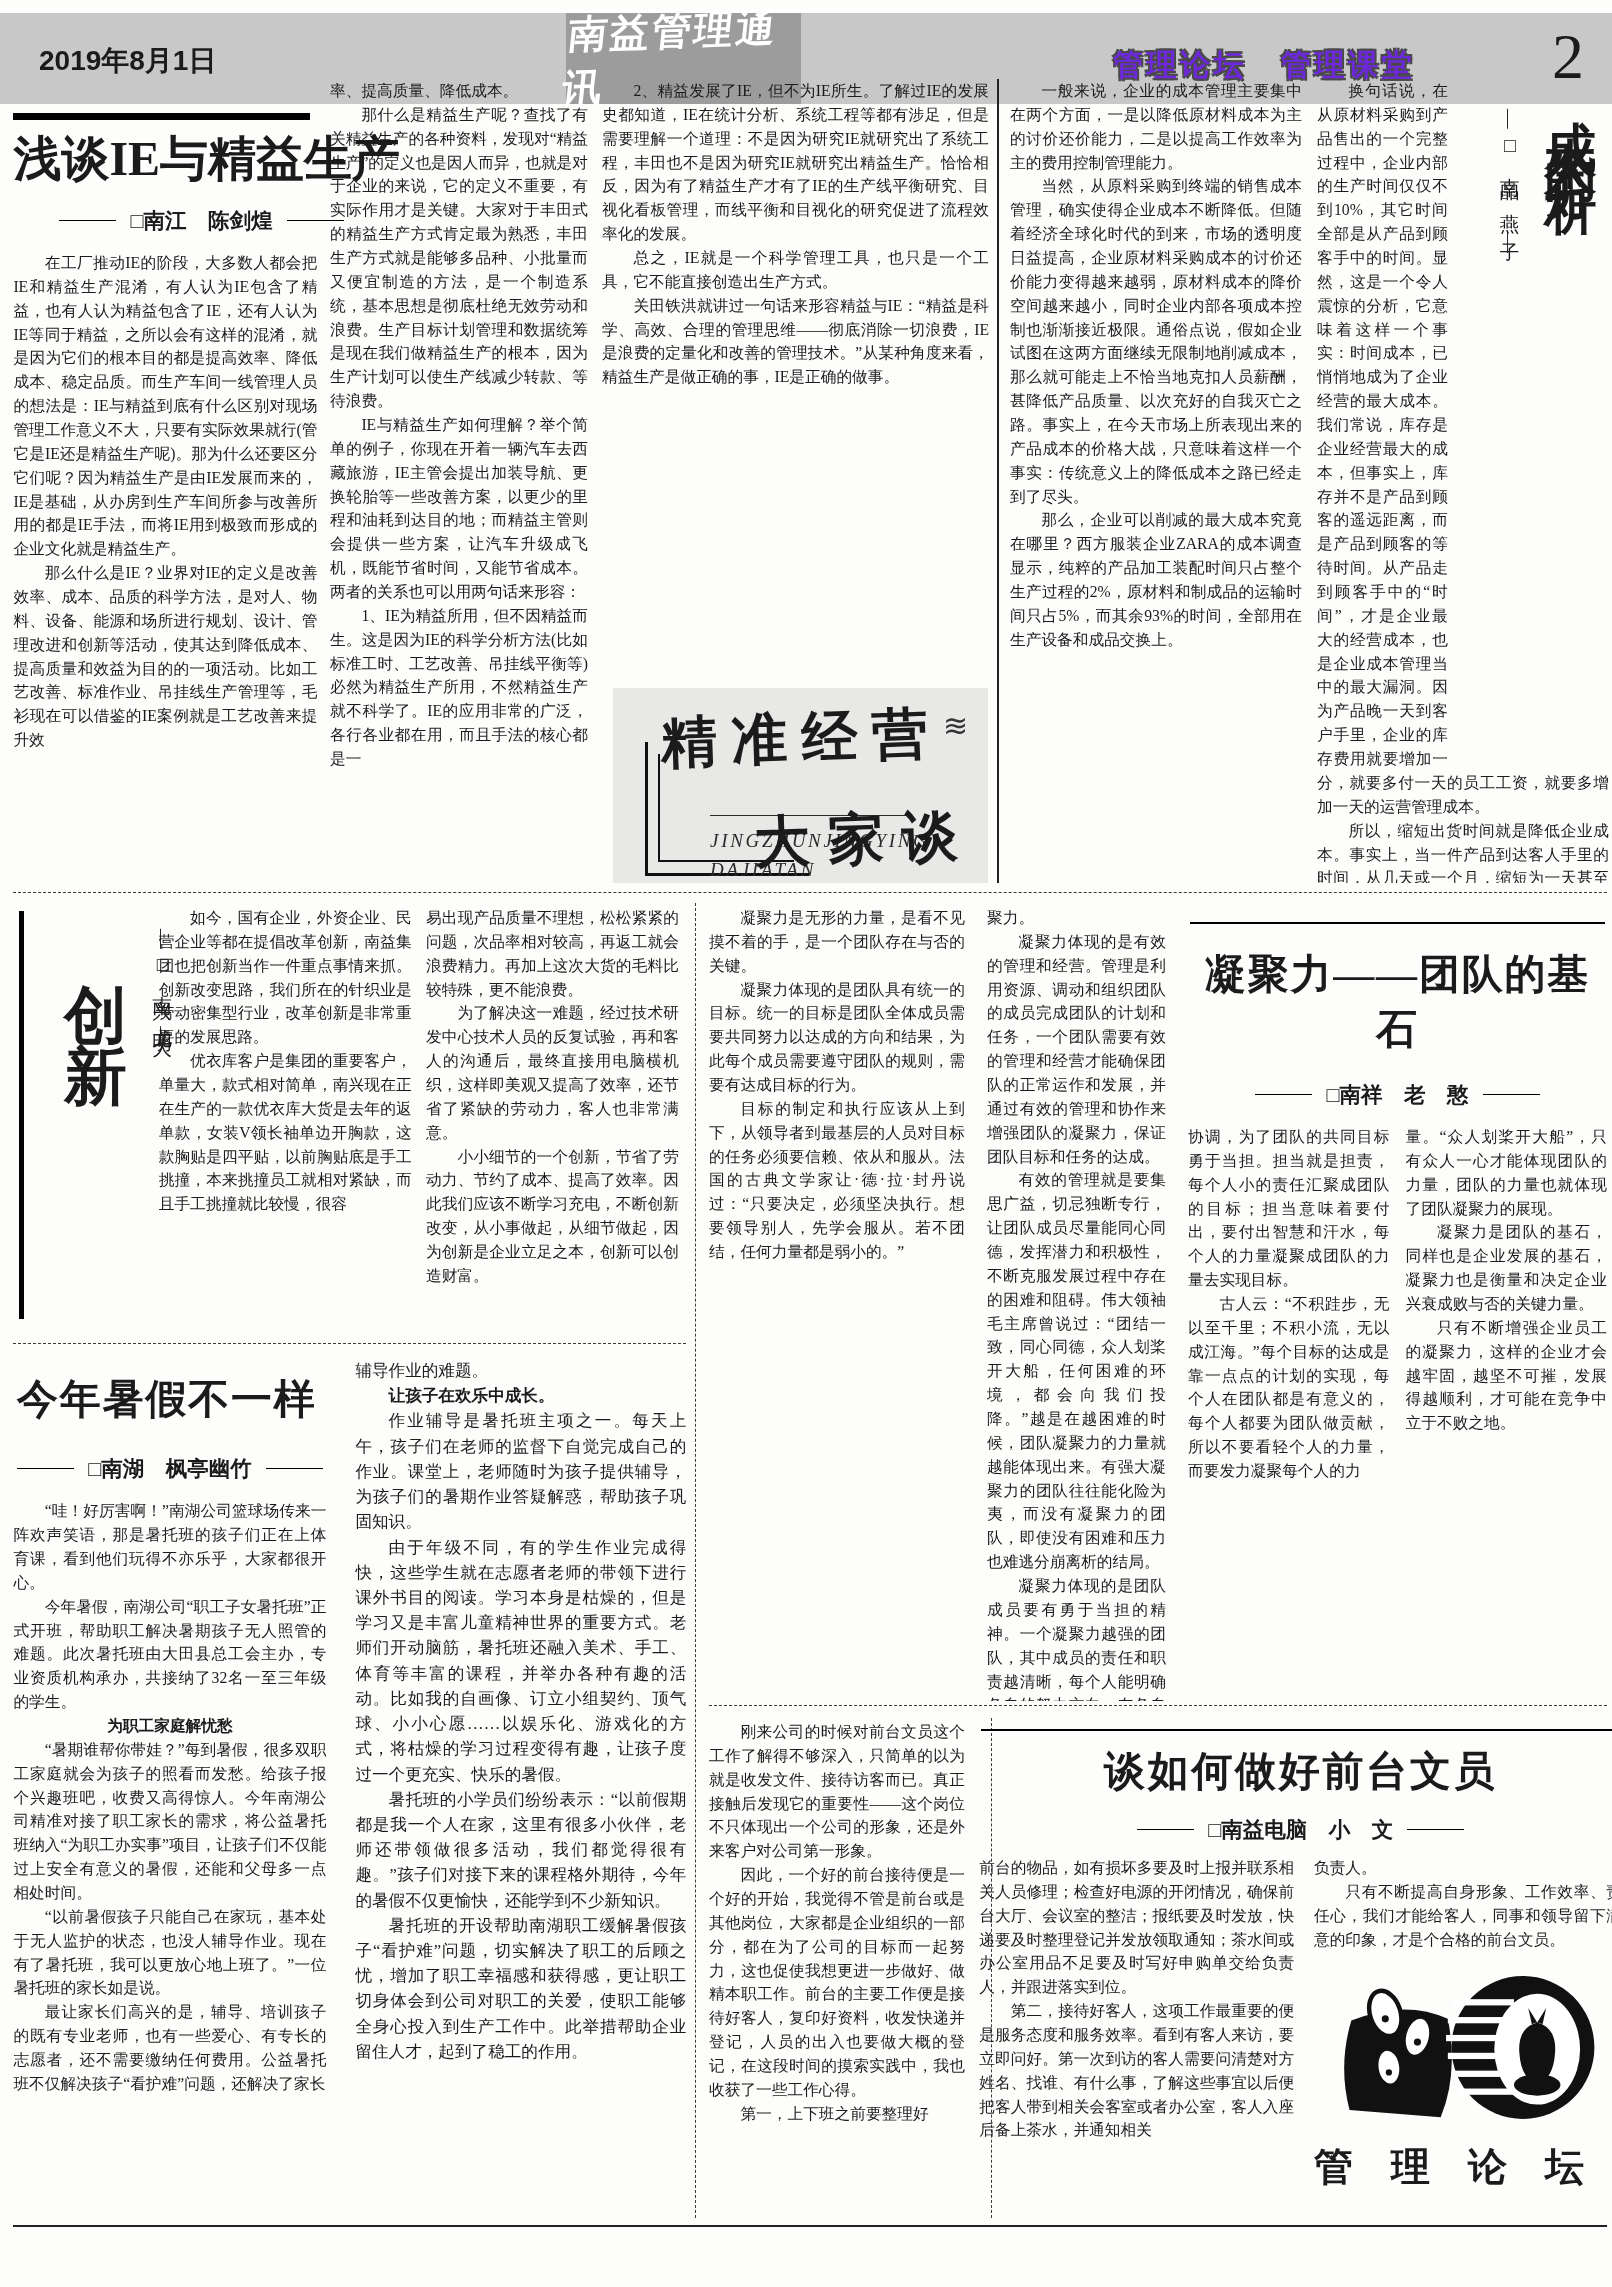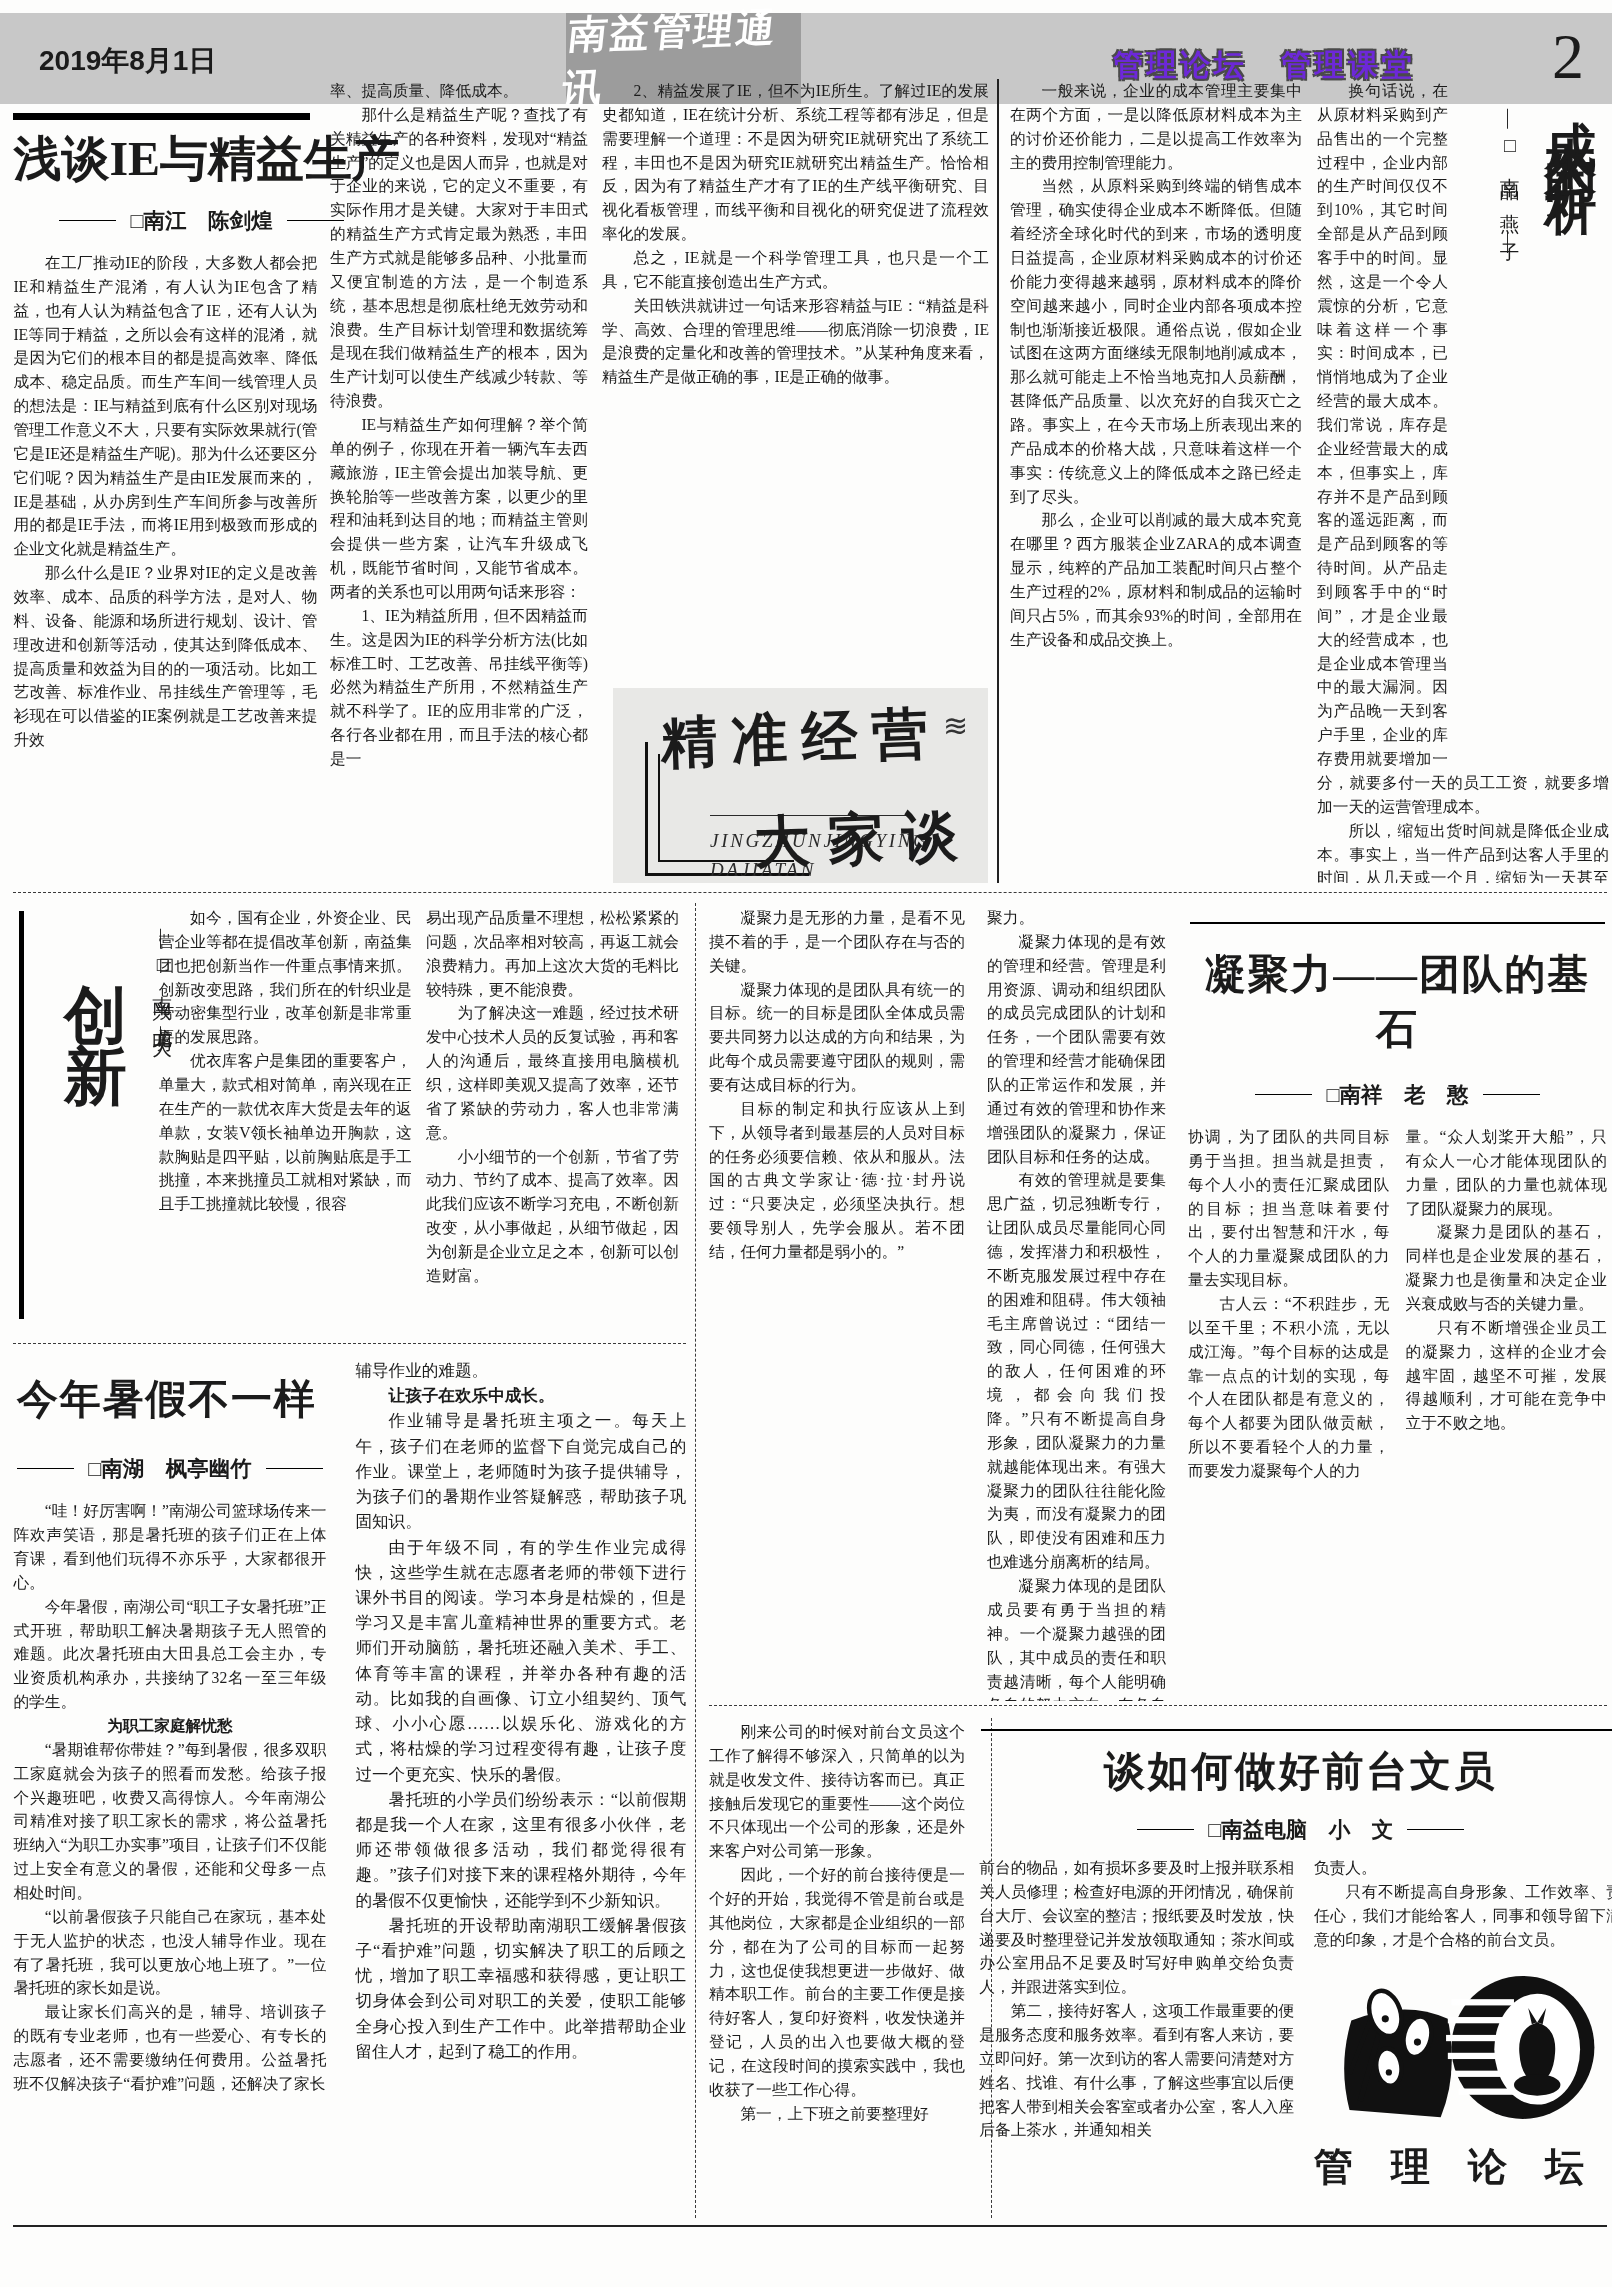--- a/index.html
+++ b/index.html
@@ -187,21 +187,21 @@
 
   <div class="coh">
     <div class="fcol coh-c1">
         <p>凝聚力是无形的力量，是看不见摸不着的手，是一个团队存在与否的关键。</p>
         <p>凝聚力体现的是团队具有统一的目标。统一的目标是团队全体成员需要共同努力以达成的方向和结果，为此每个成员需要遵守团队的规则，需要有达成目标的行为。</p>
         <p>目标的制定和执行应该从上到下，从领导者到最基层的人员对目标的任务必须要信赖、依从和服从。法国的古典文学家让·德·拉·封丹说过：“只要决定，必须坚决执行。想要领导别人，先学会服从。若不团结，任何力量都是弱小的。”</p>
       </div>
     <div class="fcol coh-c2">
         <p class="noindent">聚力。</p>
         <p>凝聚力体现的是有效的管理和经营。管理是利用资源、调动和组织团队的成员完成团队的计划和任务，一个团队需要有效的管理和经营才能确保团队的正常运作和发展，并通过有效的管理和协作来增强团队的凝聚力，保证团队目标和任务的达成。</p>
-        <p>有效的管理就是要集思广益，切忌独断专行，让团队成员尽量能同心同德，发挥潜力和积极性，不断克服发展过程中存在的困难和阻碍。伟大领袖毛主席曾说过：“团结一致，同心同德，任何强大的敌人，任何困难的环境，都会向我们投降。”只有不断提高自身形象，团队凝聚力的力量就越能体现出来。有强大凝聚力的团队往往能化险为夷，而没有凝聚力的团队，即使没有困难和压力也难逃分崩离析的结局。</p>
+        <p>有效的管理就是要集思广益，切忌独断专行，让团队成员尽量能同心同德，发挥潜力和积极性，不断克服发展过程中存在的困难和阻碍。伟大领袖毛主席曾说过：“团结一致，同心同德，众人划桨开大船，任何困难的环境，都会向我们投降。”越是在越困难的时候，团队凝聚力的力量就越能体现出来。有强大凝聚力的团队往往能化险为夷，而没有凝聚力的团队，即使没有困难和压力也难逃分崩离析的结局。</p>
         <p>凝聚力体现的是团队成员要有勇于当担的精神。一个凝聚力越强的团队，其中成员的责任和职责越清晰，每个人能明确各自的努力方向，在各自不同的岗位发挥各自的作用，相互配合和</p>
       </div>
     <div class="coh-right">
       <div class="coh-rule"></div>
       <div class="coh-title">凝聚力——团队的基石</div>
       <div class="coh-byline byline">
         <span class="brule"></span>
         <span class="btxt">□南祥　老　憨</span>
         <span class="brule"></span>
       </div>

